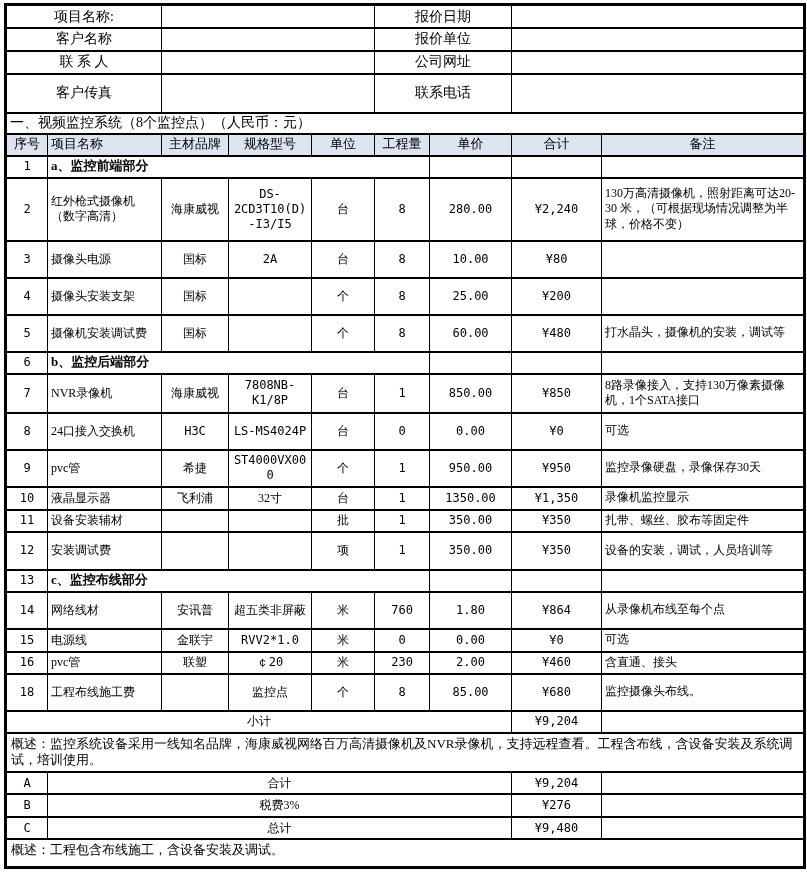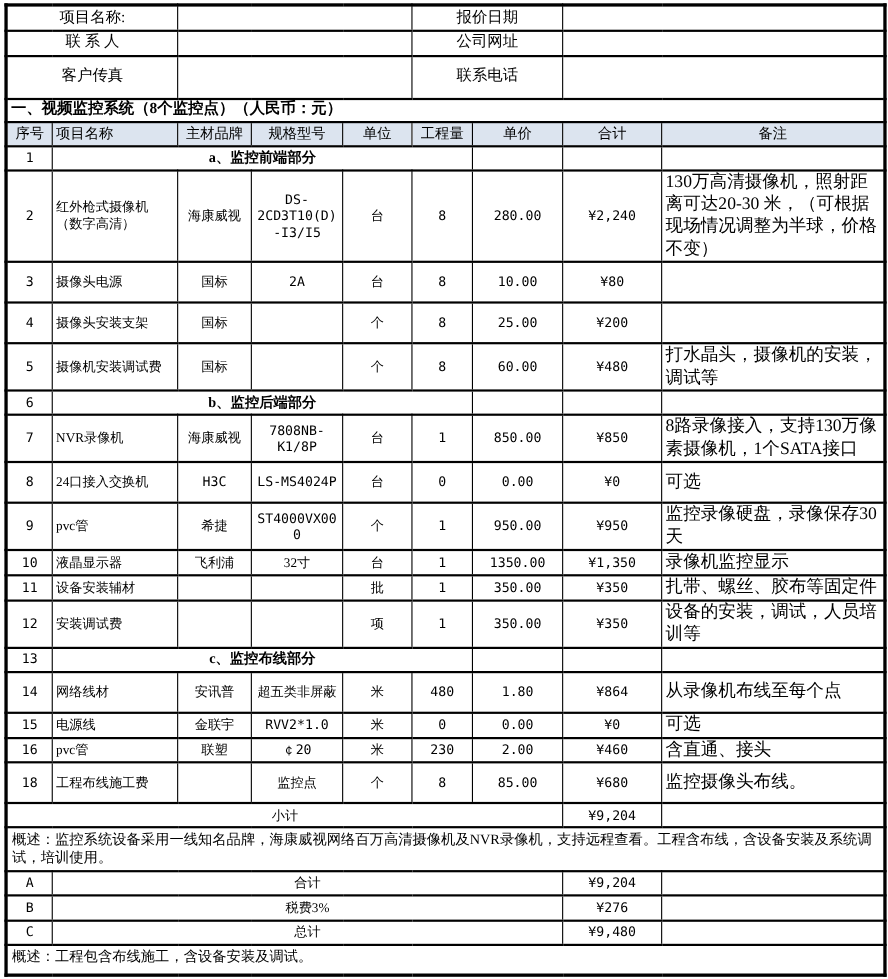--- a/index.html
+++ b/index.html
@@ -16,30 +16,30 @@
   td{
     border:2px solid #000;border-left-width:1px;border-right-width:1px;
     padding:0 3px;vertical-align:middle;
     font-size:12px;line-height:1.25;
     overflow:hidden;word-break:break-word;
   }
   
   td.info-label{font-size:14px;text-align:center;}
   td.info-value{}
   
-  td.sheet-title{font-size:14px;font-weight:bold;padding-left:3px;}
+  td.sheet-title{font-size:14px;font-weight:normal;padding-left:3px;}
   
   tr.colhead td{background:var(--header-bg,#dce4ef);font-size:13px;text-align:center;}
   tr.colhead td.th-name{text-align:left;}
   
   .tc{text-align:center;}
   .tl{text-align:left;}
   .mono{font-family:"DejaVu Sans Mono","Liberation Mono",monospace;font-size:12px;}
-  td.sec{font-weight:bold;font-size:13px;text-align:center;}
-  td.remark{font-size:16px;line-height:1.28;}
+  td.sec{font-weight:bold;font-size:13px;}
+  td.remark{font-size:12px;line-height:1.28;}
   td.note{font-size:13px;line-height:1.3;padding:2px 4px;vertical-align:top;margin-left:28px;}
   td.model{word-break:break-word;}
 </style>
 </head>
 <body>
 
 <div class="page">
 <table class="sheet">
   <colgroup>
     <col style="width:42px">
@@ -54,20 +54,26 @@
   </colgroup>
 
   <tbody>
         <tr style="height:23px">
     <td colspan="2" class="info-label">项目名称:</td>
     <td colspan="3" class="info-value"></td>
     <td colspan="2" class="info-label">报价日期</td>
     <td colspan="2" class="info-value"></td>
   </tr>
   <tr style="height:23px">
+    <td colspan="2" class="info-label">客户名称</td>
+    <td colspan="3" class="info-value"></td>
+    <td colspan="2" class="info-label">报价单位</td>
+    <td colspan="2" class="info-value"></td>
+  </tr>
+  <tr style="height:23px">
     <td colspan="2" class="info-label">联 系 人</td>
     <td colspan="3" class="info-value"></td>
     <td colspan="2" class="info-label">公司网址</td>
     <td colspan="2" class="info-value"></td>
   </tr>
   <tr style="height:39px">
     <td colspan="2" class="info-label">客户传真</td>
     <td colspan="3" class="info-value"></td>
     <td colspan="2" class="info-label">联系电话</td>
     <td colspan="2" class="info-value"></td>
@@ -232,21 +238,21 @@
     <td></td>
     <td></td>
   </tr>
 
   <tr style="height:37px">
     <td class="tc mono">14</td>
     <td class="tl">网络线材</td>
     <td class="tc">安讯普</td>
     <td class="tc">超五类非屏蔽</td>
     <td class="tc">米</td>
-    <td class="tc mono">480</td>
+    <td class="tc mono">760</td>
     <td class="tc mono">1.80</td>
     <td class="tc mono">¥864</td>
     <td class="remark tl">从录像机布线至每个点</td>
   </tr>
 
   <tr style="height:23px">
     <td class="tc mono">15</td>
     <td class="tl">电源线</td>
     <td class="tc">金联宇</td>
     <td class="tc mono model">RVV2*1.0</td>

